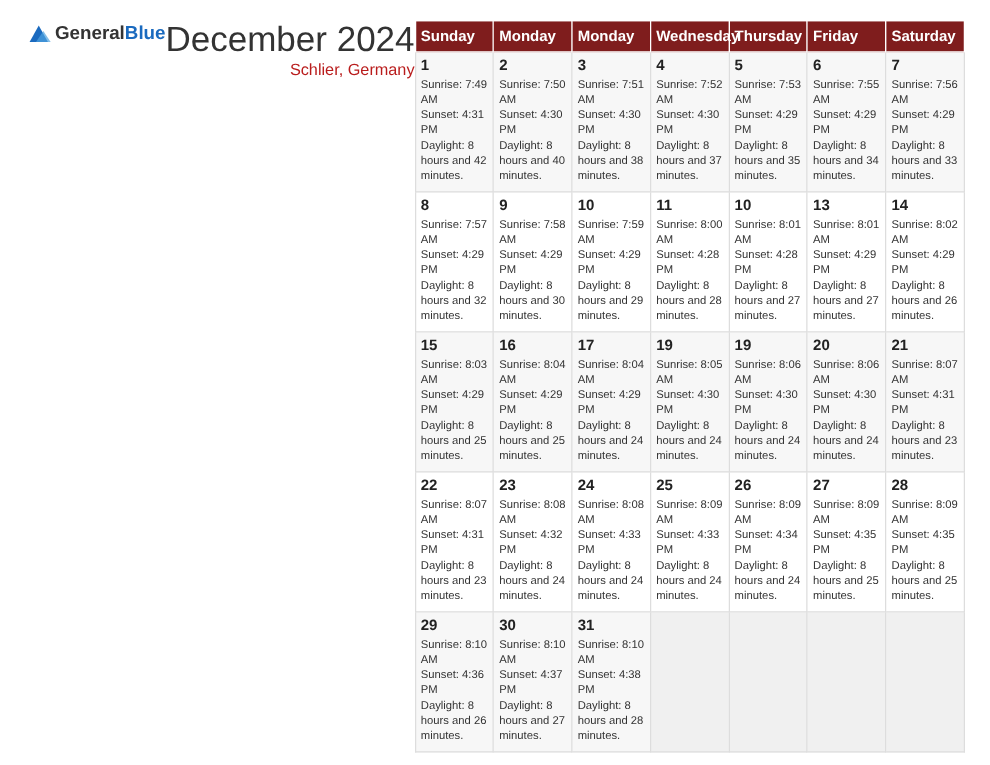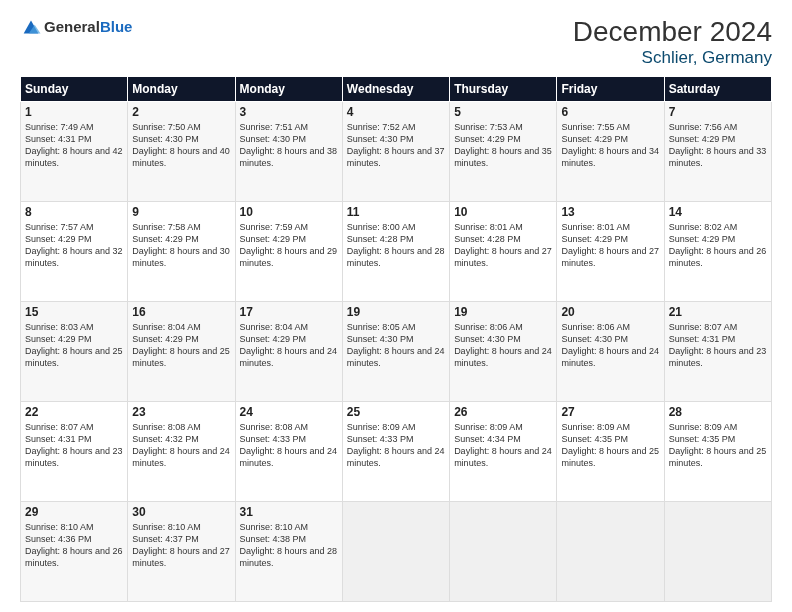--- a/index.html
+++ b/index.html
@@ -8,21 +8,21 @@
       background: #fff;
       width: 792px;
       height: 612px;
       overflow: hidden;
     }
     .page {
       width: 792px;
       height: 612px;
       padding: 16px 20px 10px 20px;
       display: flex;
-      flex-direction: column;
+      flex-direction: row;
     }
     .top-section {
       display: flex;
       justify-content: space-between;
       align-items: flex-start;
       margin-bottom: 8px;
     }
     .logo {
       display: flex;
       align-items: center;
@@ -35,31 +35,31 @@
     .title-section {
       text-align: right;
     }
     .month-title {
       font-size: 28px;
       color: #333;
       font-weight: normal;
       text-align: center;
     }
     .location {
-      font-size: 17px;
-      color: #0c4a6e;
+      font-size: 13px;
+      color: #b91c1c;
     }
     .calendar-table {
       width: 100%;
       border-collapse: collapse;
       flex: 1;
       table-layout: fixed;
     }
     .calendar-table thead th {
-      background-color: #0f172a;
+      background-color: #7f1d1d;
       color: #fff;
       font-size: 12px;
       font-weight: bold;
       padding: 5px 4px;
       text-align: left;
       border: 1px solid #fff;
     }
     .calendar-table tbody td {
       vertical-align: top;
       font-size: 9px;

